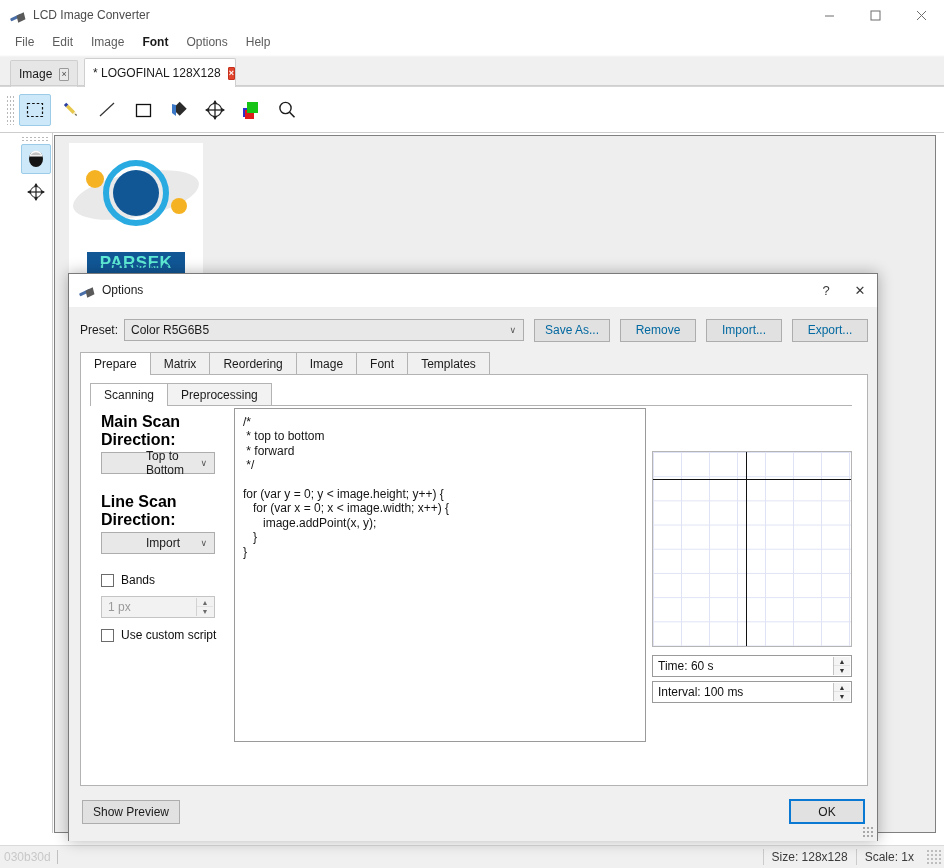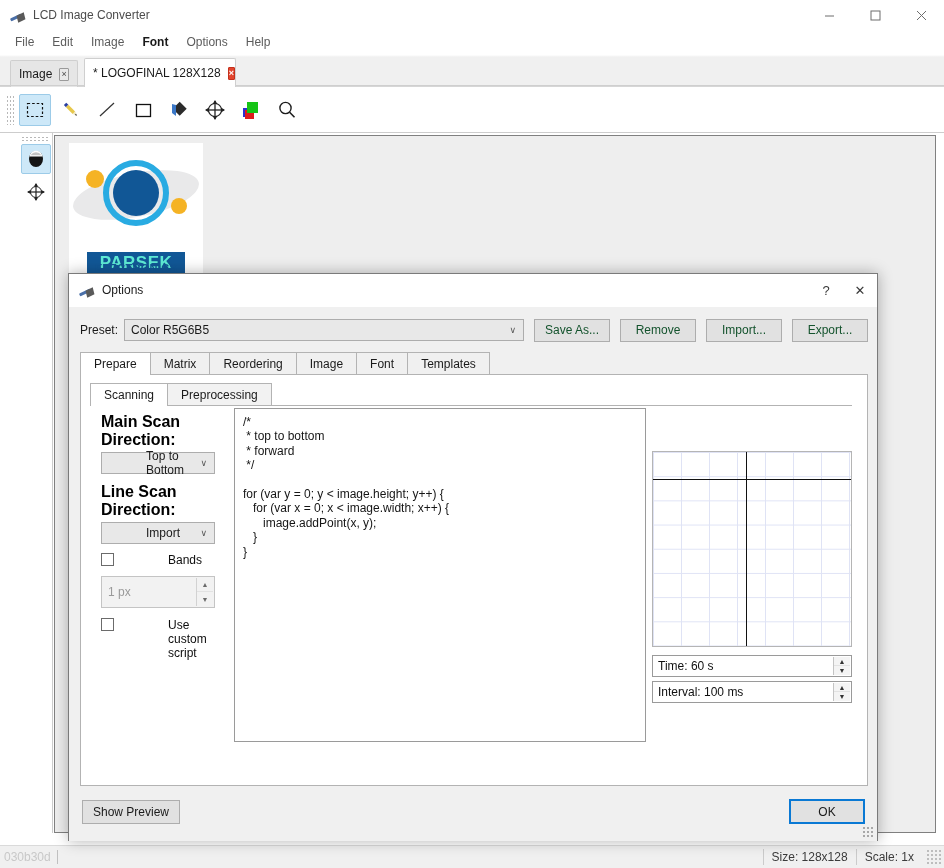--- a/index.html
+++ b/index.html
@@ -288,21 +288,21 @@
     padding: 0 22px 0 6px; font-size: 12px; color: #1a1a1a;
   }
   .combo .chev {
     position: absolute; right: 7px; top: 0; bottom: 0;
     display: flex; align-items: center; color: #555; font-size: 9px;
   }
   #preset-combo { width: 420px; }
   .pbtn {
     height: 23px; min-width: 76px; margin-left: 10px;
     background: #e1e1e1; border: 1px solid #adadad;
-    font-size: 12px; color: #14532d;
+    font-size: 12px; color: #0369a1;
     display: flex; align-items: center; justify-content: center;
     font-family: "Liberation Sans", sans-serif;
   }
 
   
   .maintabs {
     position: absolute; left: 11px; top: 46px;
     width: 788px; height: 22px;
     border-bottom: 1px solid #b3b3b3;
     display: flex; align-items: flex-end;
@@ -349,33 +349,33 @@
 
   
   .scan-left {
     position: absolute; left: 20px; top: 38px; width: 126px;
   }
   .fld-label {
     font-size: 16px; font-weight: bold; color: #000;
     margin-bottom: 3px; margin-top: 0;
   }
   .scan-combo {
-    width: 114px; height: 22px; margin-bottom: 9px;
+    width: 114px; height: 22px; margin-bottom: 19px;
     background: #e8e8e8; border: 1px solid #adadad; padding-left: 44px;
   }
   .chkrow {
-    display: flex; margin-bottom: 9px; gap: 47px;
+    display: flex; align-items: center; margin-bottom: 9px;
   }
   .chkbox {
     width: 13px; height: 13px; border: 1px solid #6b6b6b;
     background: #ffffff; margin-right: 7px; flex: 0 0 auto;
   }
   .chklabel { font-size: 12px; color: #0d0d0d; }
   .spin {
-    position: relative; width: 114px; height: 32px;
+    position: relative; width: 114px; height: 22px;
     background: #f2f2f2; border: 1px solid #c4c4c4;
     display: flex; align-items: center;
     padding-left: 6px; font-size: 12px; color: #9a9a9a;
     margin-bottom: 10px;
   }
   .spin-btns {
     position: absolute; right: 1px; top: 1px; bottom: 1px; width: 17px;
     border-left: 1px solid #d2d2d2;
     display: flex; flex-direction: column;
   }

